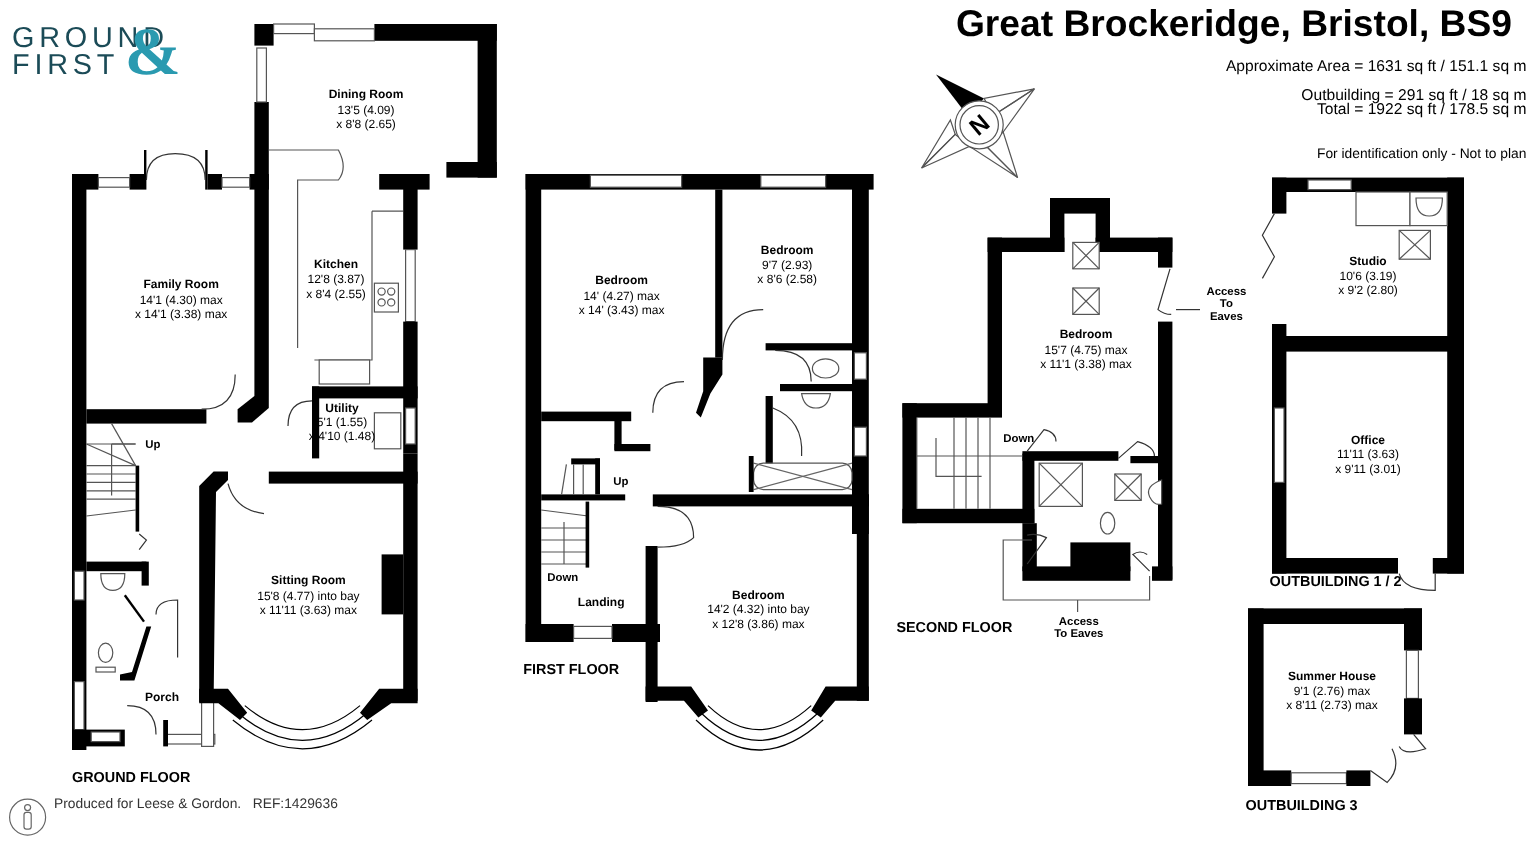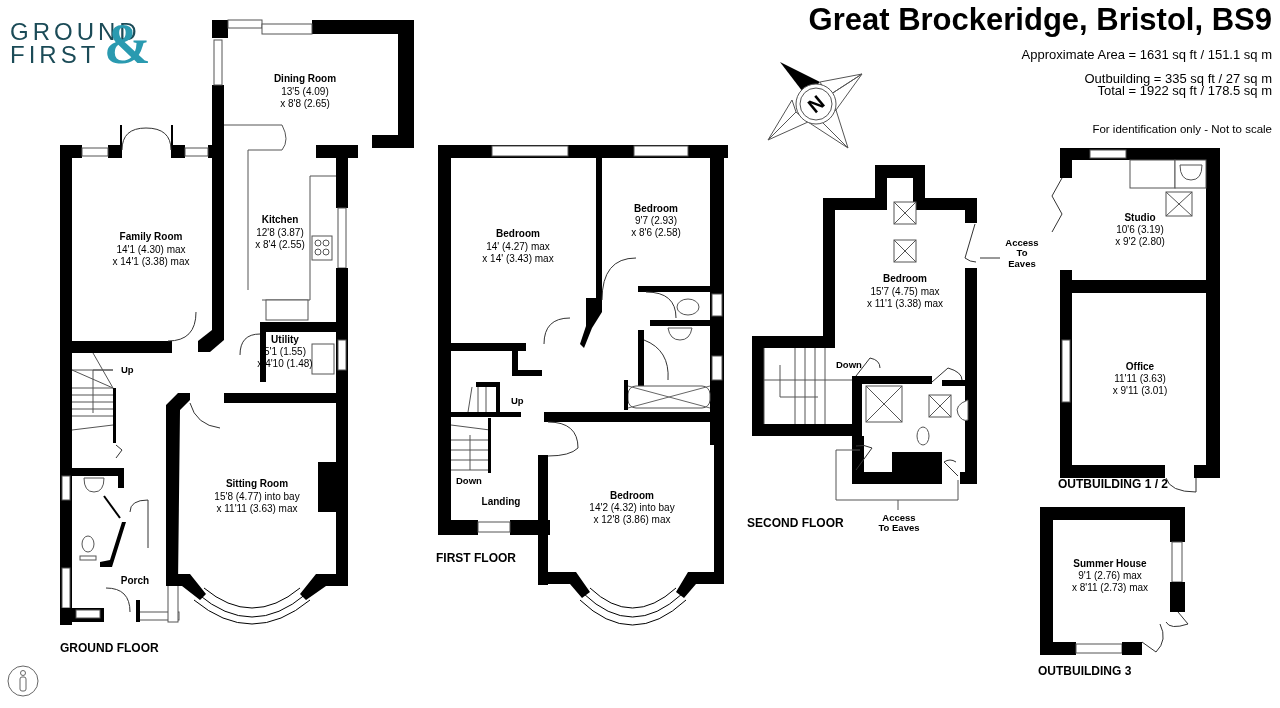--- a/index.html
+++ b/index.html
@@ -13,41 +13,41 @@
   .fix { fill:#fff; stroke:#555; stroke-width:1; }
   .rn { font-family:"Liberation Sans", sans-serif; font-weight:bold; font-size:10px; text-anchor:middle; }
   .rd { font-family:"Liberation Sans", sans-serif; font-size:10px; text-anchor:middle; }
   .lbl { font-family:"Liberation Sans", sans-serif; font-weight:bold; font-size:9.5px; }
   .floor { font-family:"Liberation Sans", sans-serif; font-weight:bold; font-size:12px; }
 
   .logo { left:10px; top:20px; width:140px; height:52px; }
   .logo-line { font-family:"Liberation Sans", sans-serif; font-size:24px; letter-spacing:4px; color:#1b4b57; line-height:23px; }
   .logo-amp { position:absolute; left:94px; top:-8px; font-family:"Liberation Serif", serif; font-size:56px; color:#2a9ab0; font-weight:bold; }
 
-  .title { right:8px; top:2px; font-size:31px; font-weight:bold; text-align:center; white-space:nowrap; }
+  .title { right:20px; top:2px; font-size:31px; font-weight:bold; text-align:center; white-space:nowrap; }
   .area { right:8px; text-align:center; font-size:13px; white-space:nowrap; }
   .note { right:8px; top:123px; font-size:11.5px; text-align:right; white-space:nowrap; }
 
   .footer { left:45px; top:663px; font-size:11.5px; line-height:14px; color:#333; }
   .foot-icon { left:6px; top:661px; width:34px; height:40px; }
 </style>
 </head>
 <body>
 
 <div class="abs logo">
   <div class="logo-line">GROUND</div>
   <div class="logo-line">FIRST</div>
   <div class="logo-amp">&amp;</div>
 </div>
 
 <div class="abs title">Great Brockeridge, Bristol, BS9</div>
 <div class="abs area" style="top:47px;">Approximate Area = 1631 sq ft / 151.1 sq m</div>
-<div class="abs area" style="top:71px;">Outbuilding = 335 sq ft / 27 sq m</div>
+<div class="abs area" style="top:71px;">Outbuilding = 291 sq ft / 18 sq m</div>
 <div class="abs area" style="top:83px;">Total = 1922 sq ft / 178.5 sq m</div>
-<div class="abs note">For identification only - Not to scale</div>
+<div class="abs note">For identification only - Not to plan</div>
 
 <svg id="plan" width="1280" height="708" viewBox="0 0 1280 708">
 
   <g>
     <polygon points="780,62 820,82 806,96" fill="#000"></polygon>
     <polygon points="862,74 828,96 820,82" class="thin" stroke="#666"></polygon>
     <polygon points="862,74 836,110 828,96" class="thin" stroke="#666"></polygon>
     <polygon points="848,148 836,110 822,122" class="thin" stroke="#666"></polygon>
     <polygon points="848,148 822,122 808,122" class="thin" stroke="#666"></polygon>
     <polygon points="768,140 808,122 796,112" class="thin" stroke="#666"></polygon>
@@ -359,13 +359,14 @@
   <text class="rd" x="1110" y="591">x 8'11 (2.73) max</text>
   <text class="floor" x="1038" y="675">OUTBUILDING 3</text>
 </svg>
 
 <svg class="abs foot-icon" viewBox="0 0 34 40">
   <circle cx="17" cy="20" r="15" fill="none" stroke="#666" stroke-width="1"></circle>
   <circle cx="17" cy="12" r="2.5" fill="none" stroke="#666"></circle>
   <rect x="14" y="16" width="6" height="14" rx="2" fill="none" stroke="#666"></rect>
 </svg>
 <div class="abs footer">
+  <div><span>Produced for Leese &amp; Gordon.</span>&nbsp;&nbsp;&nbsp;<span>REF:1429636</span></div>
 </div>
 
 </body></html>

